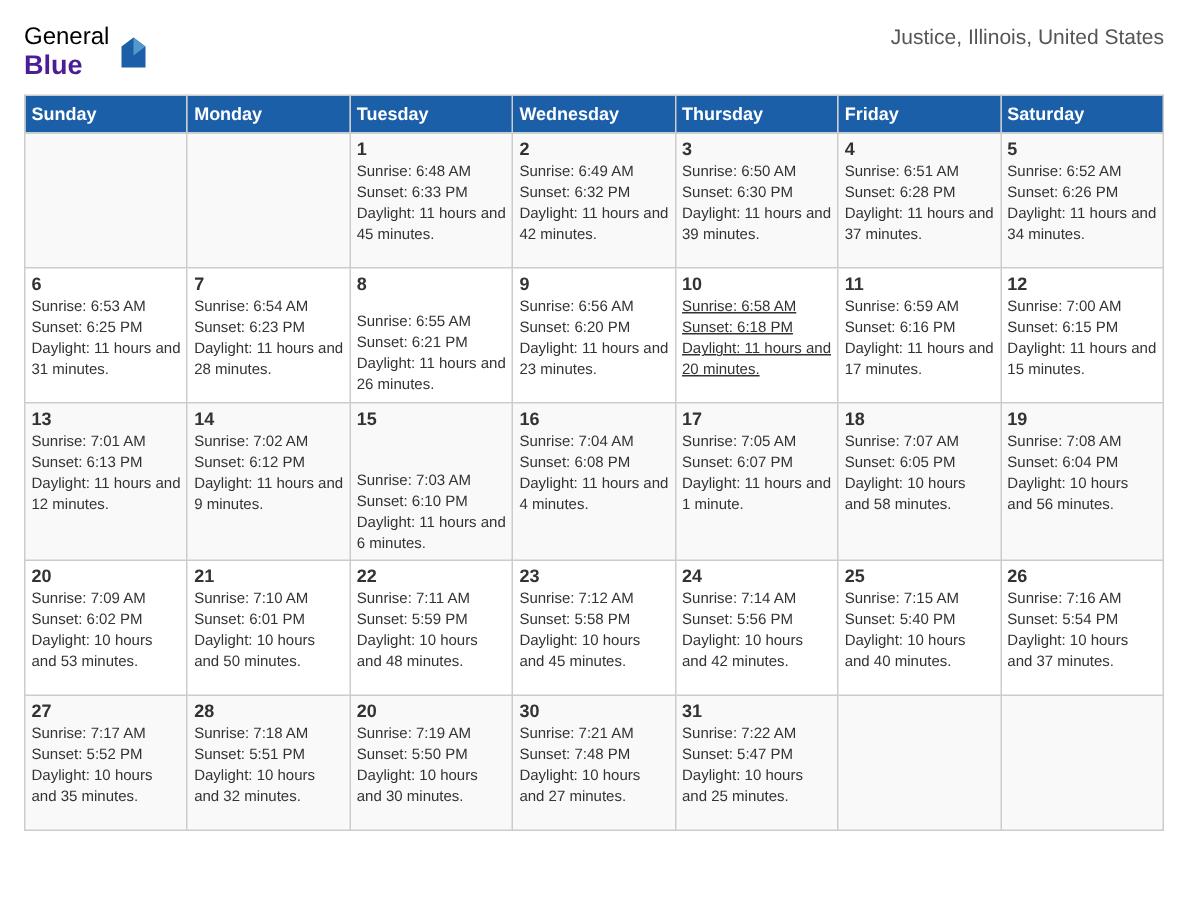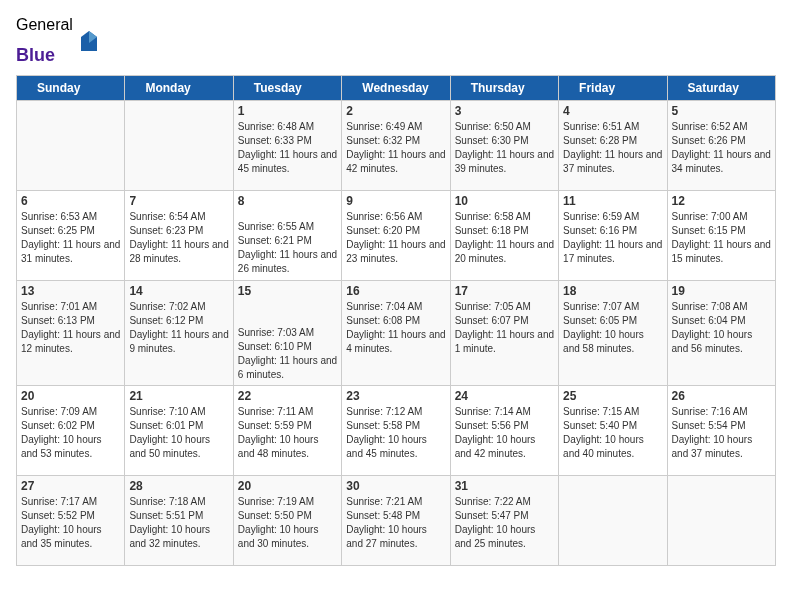--- a/index.html
+++ b/index.html
@@ -17,21 +17,20 @@
       margin-bottom: 10px;
     }
     .logo {
       display: flex;
       align-items: center;
     }
     .logo-text {
       display: flex;
       flex-direction: column;
       line-height: 1.1;
-      gap: 12px;
     }
     .logo-blue {
       font-size: 18px;
       font-weight: bold;
       color: #4c1d95;
     }
     .logo-icon {
       width: 24px;
       height: 24px;
       margin-left: 4px;
@@ -50,21 +49,21 @@
     }
     table {
       width: 100%;
       border-collapse: collapse;
       table-layout: fixed;
     }
     th {
       background-color: #1a5fa8;
       color: #fff;
       font-size: 12px;
-      padding: 5px 20px;
+      padding: 5px 4px;
       text-align: left;
       border: 1px solid #ccc;
     }
     td {
       border: 1px solid #ccc;
       vertical-align: top;
       padding: 3px 4px;
       font-size: 10px;
       color: #333;
       height: 90px;
@@ -94,20 +93,21 @@
     <div class="logo-text">
       <span>General</span>
       <span class="logo-blue">Blue</span>
     </div>
     <svg class="logo-icon" viewBox="0 0 24 24">
       <path d="M12 2 L20 8 L20 22 L4 22 L4 8 Z" fill="#1a5fa8"></path>
       <path d="M12 2 L20 8 L12 14 Z" fill="#5599cc"></path>
     </svg>
   </div>
   <div class="title-block">
+    <div class="location">Justice, Illinois, United States</div>
   </div>
 </div>
 
 <table>
   <thead>
     <tr>
     <th>Sunday</th>
         <th>Monday</th>
         <th>Tuesday</th>
         <th>Wednesday</th>
@@ -171,21 +171,21 @@
 Daylight: 11 hours and 26 minutes.</div>
         </td>
         <td>
           <span class="day-number">9</span>
           <div class="day-info" style="white-space: pre-line;">Sunrise: 6:56 AM
 Sunset: 6:20 PM
 Daylight: 11 hours and 23 minutes.</div>
         </td>
         <td>
           <span class="day-number">10</span>
-          <div class="day-info" style="white-space: pre-line;">Sunrise: 6:58 AM
+          <div class="day-info" style="white-space: pre-line; text-decoration: underline;">Sunrise: 6:58 AM
 Sunset: 6:18 PM
 Daylight: 11 hours and 20 minutes.</div>
         </td>
         <td>
           <span class="day-number">11</span>
           <div class="day-info" style="white-space: pre-line;">Sunrise: 6:59 AM
 Sunset: 6:16 PM
 Daylight: 11 hours and 17 minutes.</div>
         </td>
         <td>
@@ -298,21 +298,21 @@
         </td>
         <td>
           <span class="day-number">20</span>
           <div class="day-info" style="white-space: pre-line;">Sunrise: 7:19 AM
 Sunset: 5:50 PM
 Daylight: 10 hours and 30 minutes.</div>
         </td>
         <td>
           <span class="day-number">30</span>
           <div class="day-info" style="white-space: pre-line;">Sunrise: 7:21 AM
-Sunset: 5:48 PM
+Sunset: 7:48 PM
 Daylight: 10 hours and 27 minutes.</div>
         </td>
         <td>
           <span class="day-number">31</span>
           <div class="day-info" style="white-space: pre-line;">Sunrise: 7:22 AM
 Sunset: 5:47 PM
 Daylight: 10 hours and 25 minutes.</div>
         </td>
         <td></td>
         <td></td>

